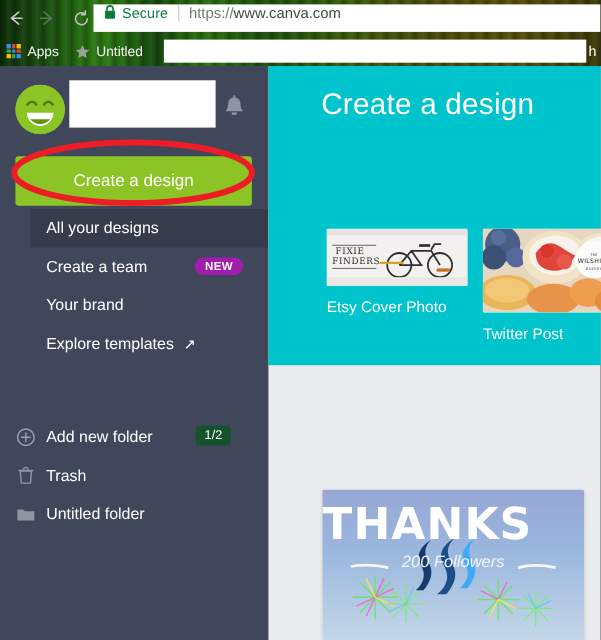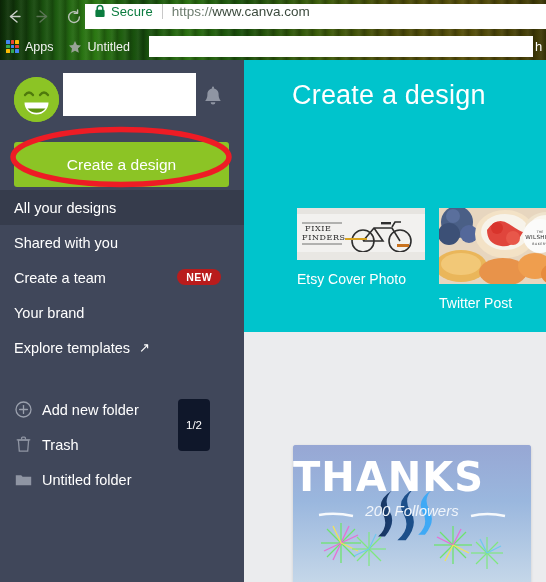--- a/index.html
+++ b/index.html
@@ -115,55 +115,56 @@
     cursor: pointer;
   }
 
   .nav-list { position: absolute; left: 0; top: 130px; width: 244px; }
   .nav-item {
     position: relative; height: 35px;
     display: flex; align-items: center;
     padding-left: 14px;
     color: #ffffff; font-size: 14.5px;
     cursor: pointer;
+    margin-left: 28px;
   }
   .nav-item.active { background: #363c4c; }
   .nav-item.active::after {
     content: ""; position: absolute; right: -18px; top: 0;
     width: 0; height: 0;
     border-top: 17.5px solid transparent;
     border-bottom: 17.5px solid transparent;
     border-left: 18px solid #363c4c;
   }
   .badge-new {
     position: absolute; right: 23px; top: 9px;
-    background: #b91c1c; color: #fff;
+    background: #a21caf; color: #fff;
     font-size: 10.5px; font-weight: bold;
     padding: 2px 9px; border-radius: 9px;
     letter-spacing: .4px;
   }
   .ext-arrow { margin-left: 9px; font-size: 13px; color: #ffffff; }
 
-  .nav-list-2 { position: absolute; left: 0; top: 332px; width: 224px; }
+  .nav-list-2 { position: absolute; left: 0; top: 320px; width: 224px; }
   .nav-item2 {
     position: relative; height: 35px;
     display: flex; align-items: center;
     padding-left: 14px;
     color: #ffffff; font-size: 14.5px;
     cursor: pointer;
   }
   .nav-ico {
     width: 19px; height: 19px; margin-right: 9px;
     display: flex; align-items: center; justify-content: center;
     flex: none;
   }
   .badge-count {
     position: absolute; right: 14px; top: 7px;
-    background: #0f172a; color: #ffffff;
-    font-size: 11.5px; padding: 20px 8px; border-radius: 4px;
+    background: #14532d; color: #ffffff;
+    font-size: 11.5px; padding: 3px 8px; border-radius: 4px;
   }
 
   
   .annot-ellipse {
     position: absolute; left: 8px; top: 66px;
     width: 226px; height: 62px;
     pointer-events: none; z-index: 40;
   }
 
   
@@ -320,23 +321,20 @@
       </div>
     </div>
 
     <div class="cta-wrap">
       <div class="cta-btn">Create a design</div>
     </div>
 
     <div class="nav-list">
       <div class="nav-item active">
         <span>All your designs</span>
-      </div>
-      <div class="nav-item">
-        <span>Shared with you</span>
       </div>
       <div class="nav-item">
         <span>Create a team</span>
         <span class="badge-new">NEW</span>
       </div>
       <div class="nav-item">
         <span>Your brand</span>
       </div>
       <div class="nav-item">
         <span>Explore templates</span>

